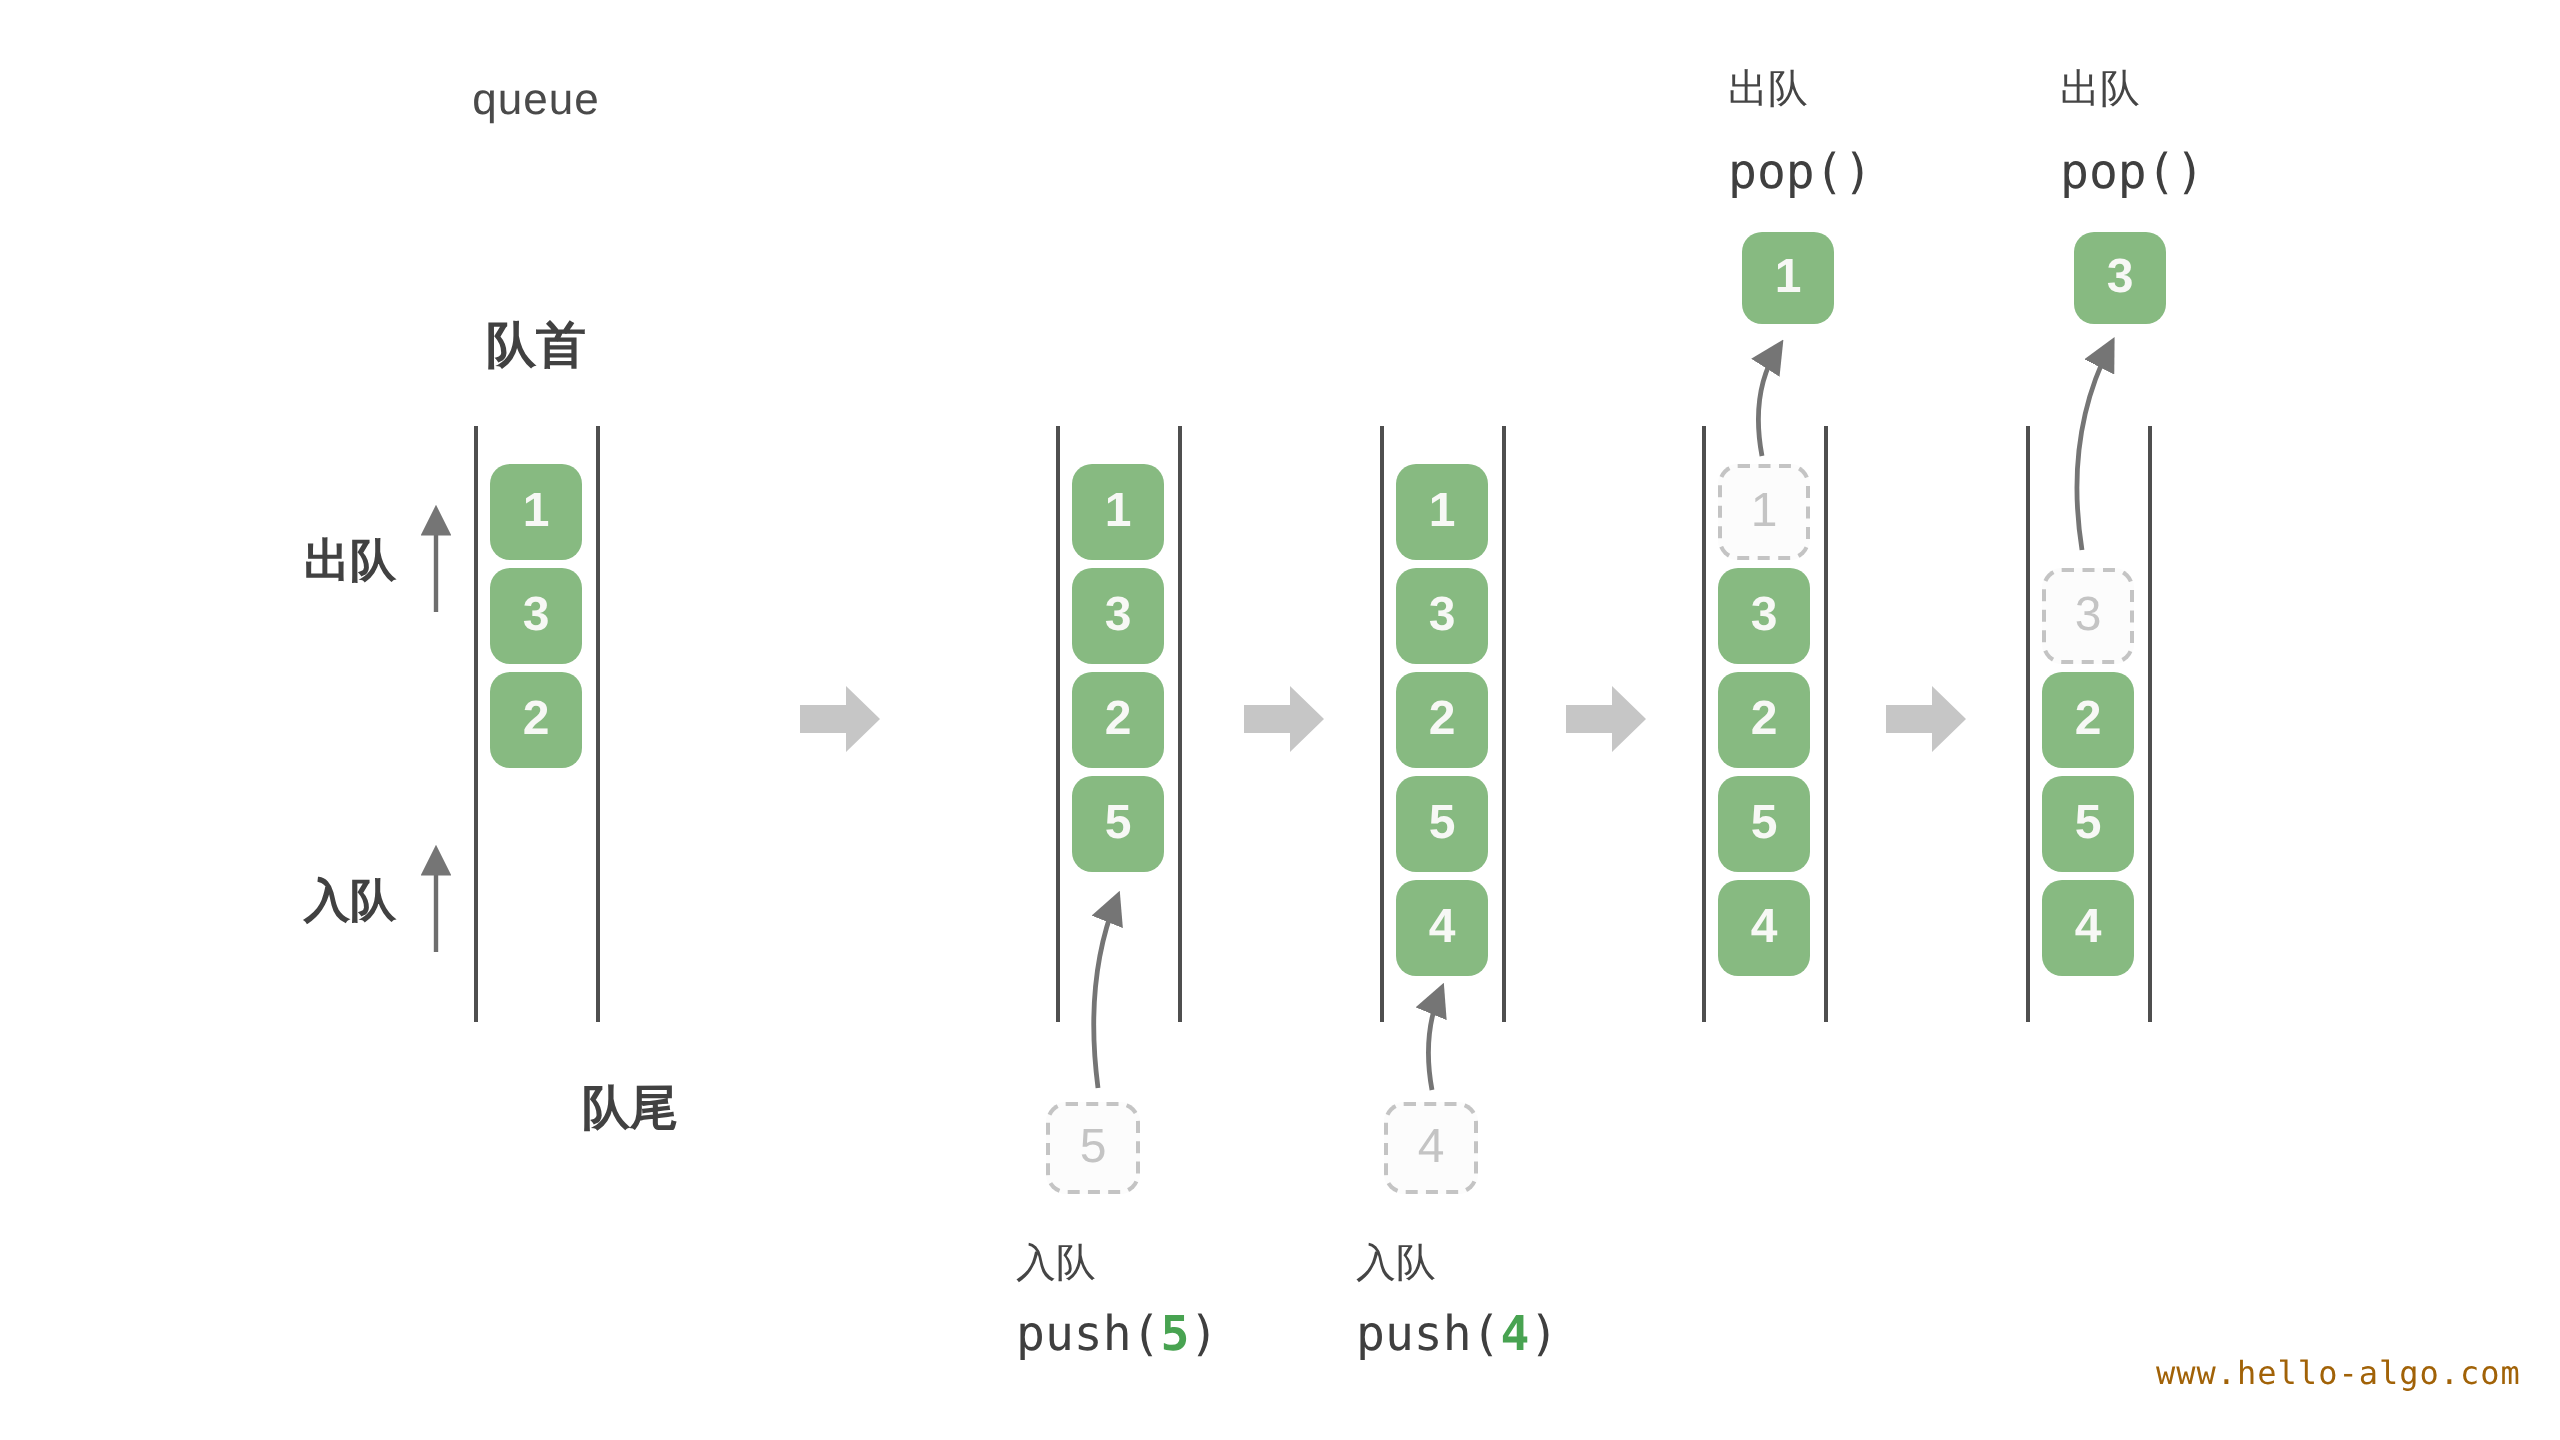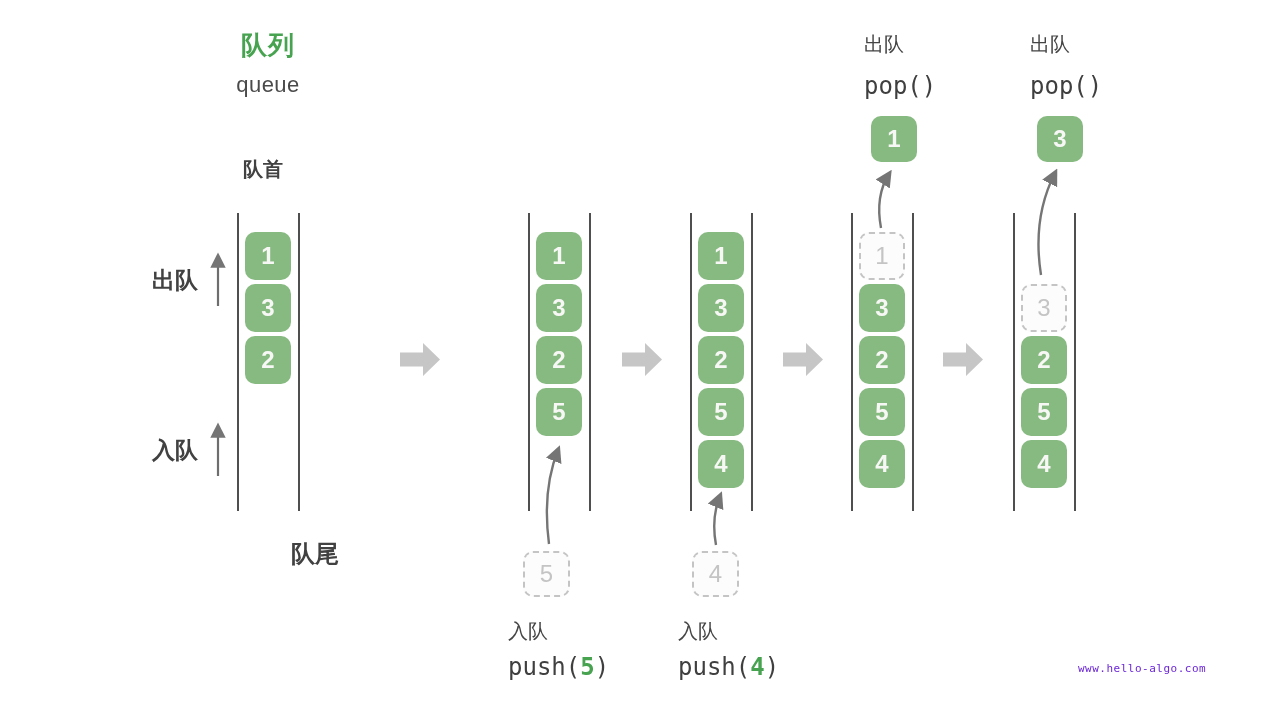--- a/index.html
+++ b/index.html
@@ -9,21 +9,21 @@
   }
   .overlay{position:absolute;left:0;top:0;width:1280px;height:720px;pointer-events:none;}
 
   
   .title-block{position:absolute;left:205px;top:28px;width:126px;text-align:center;}
   .title-zh{font-size:26px;font-weight:bold;color:#48A351;letter-spacing:1px;}
   .title-en{font-size:22px;color:#4a4a4a;margin-top:9px;letter-spacing:0.5px;}
 
   
   .lbl{position:absolute;color:#414141;white-space:nowrap;}
-  .front{left:243px;top:156px;font-size:20px;font-weight:bold;}
+  .front{left:243px;top:156px;font-size:25px;font-weight:bold;}
   .rear{left:243px;top:538px;font-size:24px;font-weight:bold;margin-left:48px;}
   .dequeue-side{left:152px;top:265px;font-size:23px;font-weight:bold;}
   .enqueue-side{left:152px;top:435px;font-size:23px;font-weight:bold;}
 
   
   .qcol{position:absolute;top:213px;height:298px;width:59px;
         border-left:2px solid #4f4f4f;border-right:2px solid #4f4f4f;}
 
   
   .cell{position:absolute;width:46px;height:48px;border-radius:10px;
@@ -44,23 +44,23 @@
   .s0{top:232px}.s1{top:284px}.s2{top:336px}.s3{top:388px}.s4{top:440px}
 
   
   .op{position:absolute;white-space:nowrap;}
   .op-zh{font-size:20px;color:#454545;font-weight:500;}
   .op-code{font-family:"DejaVu Sans Mono","Liberation Mono",monospace;
            font-size:24px;color:#3f3f3f;margin-top:8px;}
   .op-code .green{color:#48A351;font-weight:bold;}
   .pop-op .op-code{margin-top:14px;}
 
-  .watermark{position:absolute;left:1078px;top:662px;
+  .watermark{position:absolute;left:1078px;top:677px;
              font-family:"DejaVu Sans Mono","Liberation Mono",monospace;
-             font-size:11px;color:#6d28d9;letter-spacing:0.5px;}
+             font-size:16px;color:#a16207;letter-spacing:0.5px;}
 </style>
 </head>
 <body>
 
 <div class="canvas">
 
   <svg class="overlay" viewBox="0 0 1280 720">
     <defs>
       <marker id="ah" viewBox="0 0 10 10" refX="7" refY="5" markerWidth="7" markerHeight="7" orient="auto">
         <path d="M0,0 L10,5 L0,10 z" fill="#757575"></path>
@@ -75,21 +75,20 @@
     <path d="M881,228 Q875,196 889,174" stroke="#757575" stroke-width="2.4" fill="none" marker-end="url(#ah)"></path>
     <path d="M1041,275 Q1032,218 1055,173" stroke="#757575" stroke-width="2.4" fill="none" marker-end="url(#ah)"></path>
 
     <polygon fill="#C6C6C6" points="400,352.5 423,352.5 423,343 440,359.5 423,376 423,366.5 400,366.5"></polygon>
     <polygon fill="#C6C6C6" points="622,352.5 645,352.5 645,343 662,359.5 645,376 645,366.5 622,366.5"></polygon>
     <polygon fill="#C6C6C6" points="783,352.5 806,352.5 806,343 823,359.5 806,376 806,366.5 783,366.5"></polygon>
     <polygon fill="#C6C6C6" points="943,352.5 966,352.5 966,343 983,359.5 966,376 966,366.5 943,366.5"></polygon>
   </svg>
 
   <div class="title-block">
-    <div class="title-zh">队列</div>
     <div class="title-en">queue</div>
   </div>
 
   <div class="lbl front">队首</div>
   <div class="lbl rear">队尾</div>
   <div class="lbl dequeue-side">出队</div>
   <div class="lbl enqueue-side">入队</div>
 
   <div class="qcol" style="left:237px"></div>
   <div class="qcol" style="left:528px"></div>

